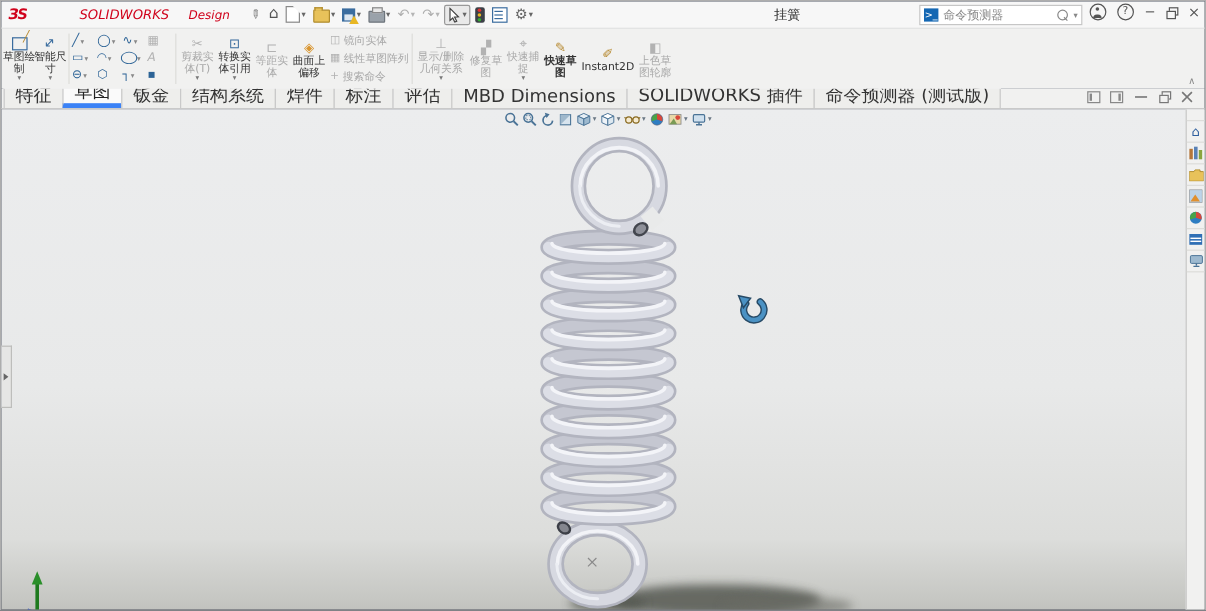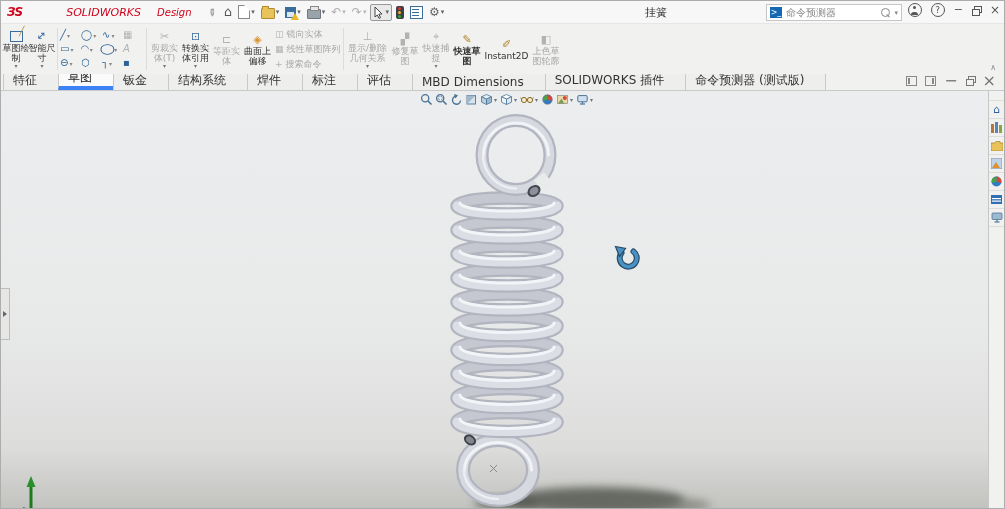--- a/index.html
+++ b/index.html
@@ -84,21 +84,21 @@
   .midbtn.dis .mic{color:#b2b2b2;}
   .midbtn.wide{width:44px;}
   .plist{display:flex;flex-direction:column;justify-content:center;gap:2px;margin-left:2px;}
   .prow{display:flex;align-items:center;gap:3px;font-size:9px;color:#a8a8a8;white-space:nowrap;}
   .prow .pic{font-size:9px;color:#b2b2b2;}
   .orange{color:#d9952f !important;}
   .gold{color:#b5872c !important;}
   .rib-collapse{position:absolute;right:8px;bottom:2px;font-size:8px;color:#888;}
   
   .tabbar{height:16px;background:#f1f1f0;display:flex;align-items:flex-end;padding-left:2px;border-bottom:1px solid #c9c9c9;}
-  .tab{font-size:12px;color:#333;padding:1px 21px 1px 9px;border:1px solid #c9c9c9;border-bottom:none;
+  .tab{font-size:15px;color:#333;padding:1px 9px 1px 9px;border:1px solid #c9c9c9;border-bottom:none;
        background:#eeeeec;margin-right:-1px;white-space:nowrap;}
   .tab.active{background:#fafafa;border-bottom:4px solid #3b82f6;padding-bottom:0;color:#222;}
   .wc{display:flex;margin-left:auto;align-items:center;gap:8px;padding-right:8px;color:#777;}
   .panetog{width:9px;height:8px;border:1px solid #888;position:relative;}
   .panetog.l::before{content:"";position:absolute;left:1px;top:1px;bottom:1px;width:2px;background:#888;}
   .panetog.r::before{content:"";position:absolute;right:1px;top:1px;bottom:1px;width:2px;background:#888;}
   .wc .restore::before,.wc .restore::after{border-color:#777;}
   .wc .restore::after{background:#f1f1f0;}
   
   .viewport{position:relative;height:421px;

